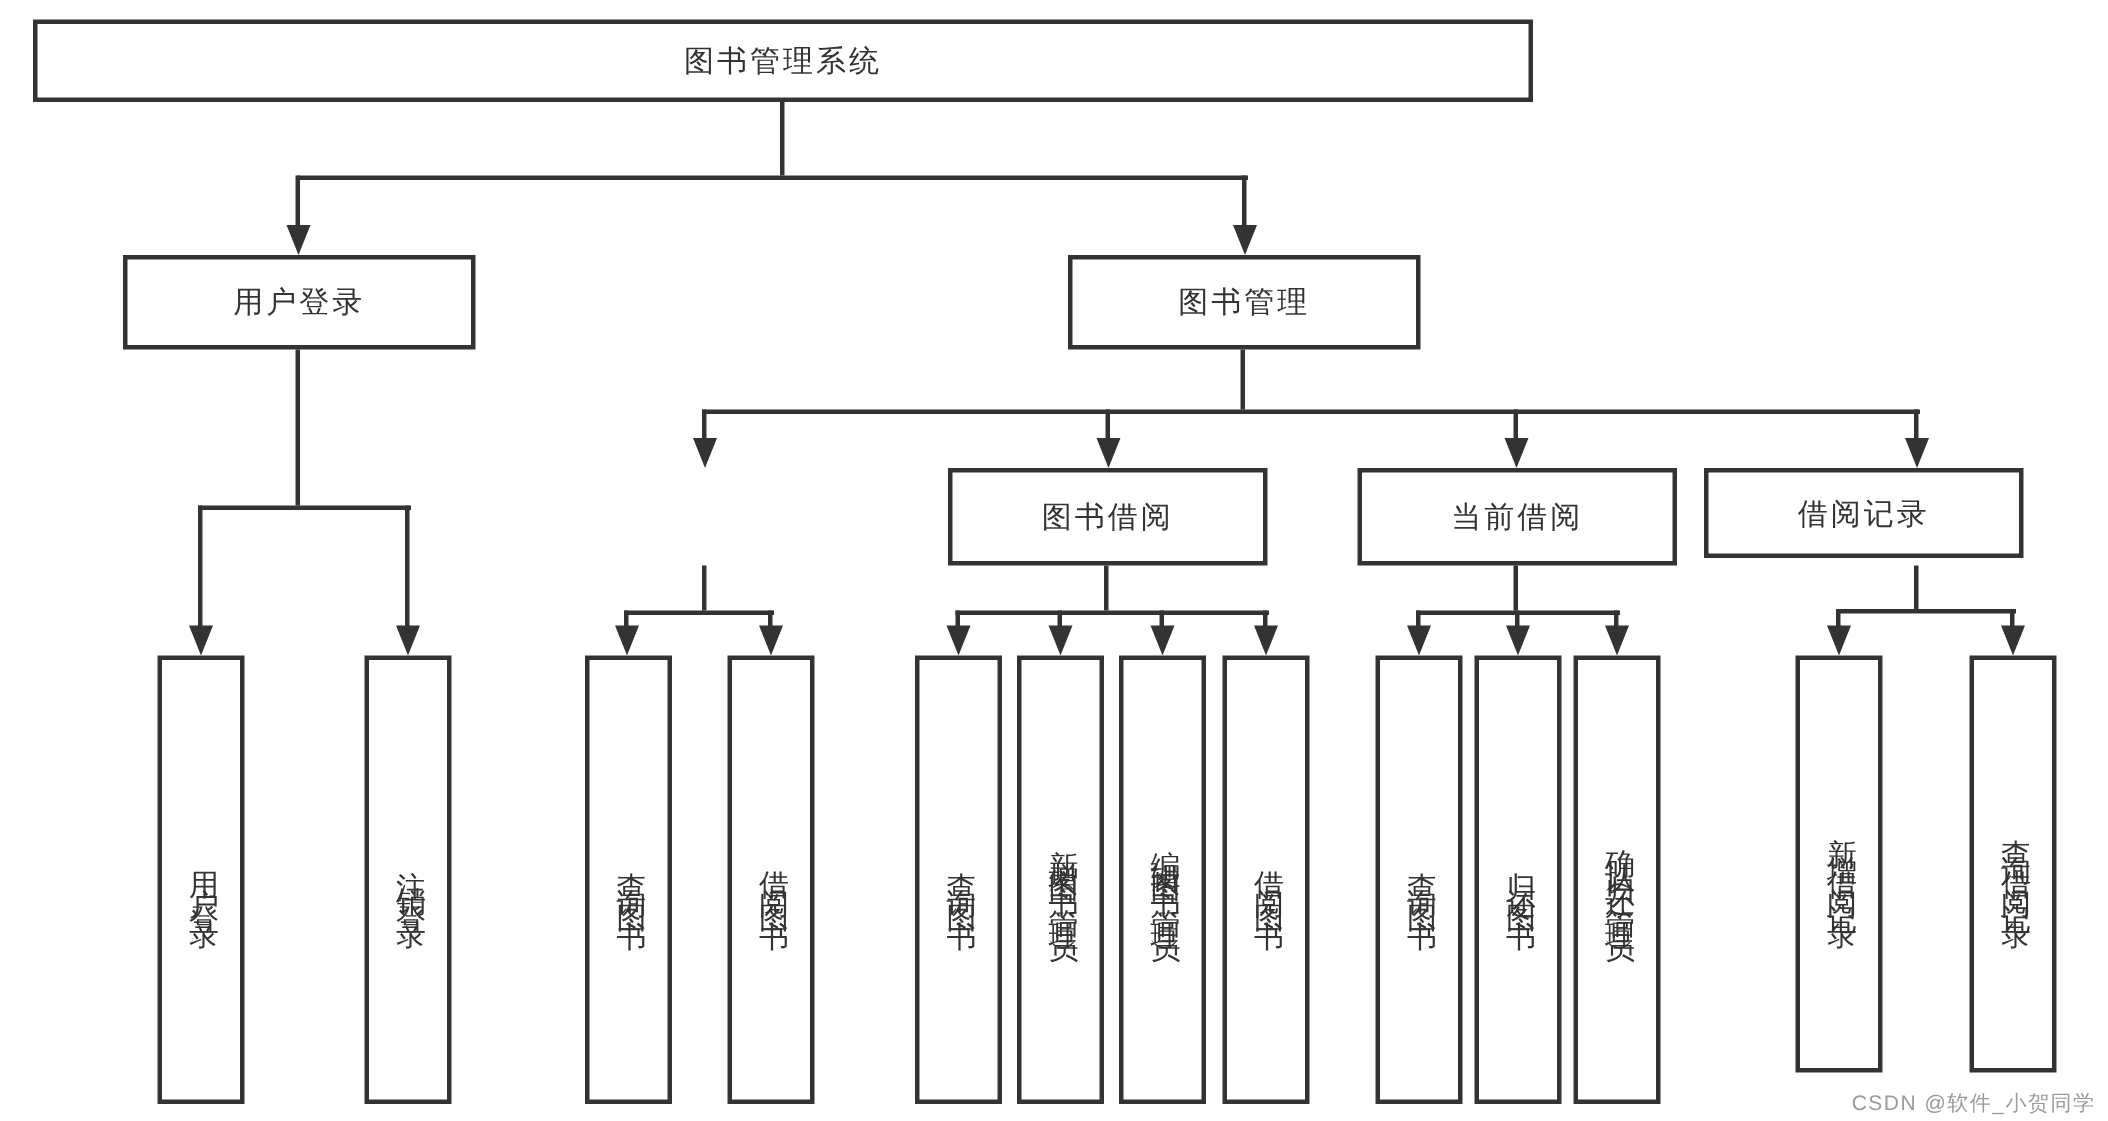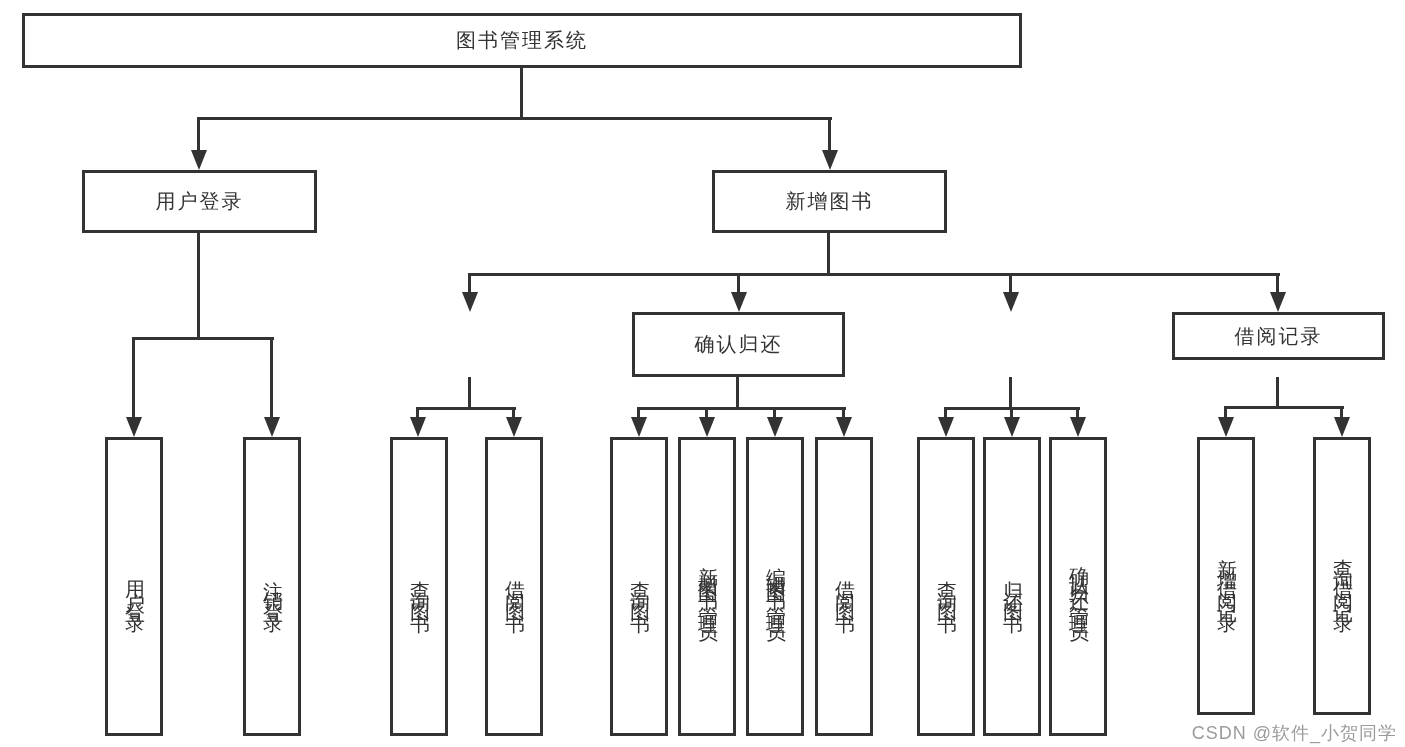--- a/index.html
+++ b/index.html
@@ -54,61 +54,62 @@
     width:0;height:0;
     border-left:8px solid transparent;
     border-right:8px solid transparent;
     border-top:20px solid var(--line);
   }
   .watermark{
     position:absolute;
     right:8px;
     bottom:2px;
     color:var(--watermark);
-    font-size:18px;
+    font-size:14px;
     letter-spacing:1px;
   }
 </style>
 </head>
 <body>
 
 <div class="canvas">
 
   <div class="node" style="left:22px;top:13px;width:1000px;height:55px">图书管理系统</div>
 
   <div class="vline" style="left:520px;top:68px;height:49px"></div>
   <div class="hline" style="left:198px;top:117px;width:634px"></div>
   <div class="vline" style="left:197px;top:117px;height:35px"></div>
   <div class="arrow" style="left:191px;top:150px"></div>
   <div class="vline" style="left:828px;top:117px;height:35px"></div>
   <div class="arrow" style="left:822px;top:150px"></div>
 
   <div class="node" style="left:82px;top:170px;width:235px;height:63px">用户登录</div>
-  <div class="node" style="left:712px;top:170px;width:235px;height:63px">新增图书</div>
+  <div class="node" style="left:712px;top:170px;width:235px;height:63px">图书管理</div>
 
   <div class="vline" style="left:197px;top:233px;height:104px"></div>
   <div class="hline" style="left:132px;top:337px;width:142px"></div>
   <div class="vline" style="left:132px;top:337px;height:82px"></div>
   <div class="arrow" style="left:126px;top:417px"></div>
   <div class="vline" style="left:270px;top:337px;height:82px"></div>
   <div class="arrow" style="left:264px;top:417px"></div>
 
   <div class="vline" style="left:827px;top:233px;height:40px"></div>
   <div class="hline" style="left:468px;top:273px;width:812px"></div>
   <div class="vline" style="left:468px;top:273px;height:21px"></div>
   <div class="arrow" style="left:462px;top:292px"></div>
   <div class="vline" style="left:737px;top:273px;height:21px"></div>
   <div class="arrow" style="left:731px;top:292px"></div>
   <div class="vline" style="left:1009px;top:273px;height:21px"></div>
   <div class="arrow" style="left:1003px;top:292px"></div>
   <div class="vline" style="left:1276px;top:273px;height:21px"></div>
   <div class="arrow" style="left:1270px;top:292px"></div>
 
-  <div class="node" style="left:632px;top:312px;width:213px;height:65px">确认归还</div>
-  <div class="node" style="left:1172px;top:312px;width:213px;height:48px">借阅记录</div>
+  <div class="node" style="left:632px;top:312px;width:213px;height:65px">图书借阅</div>
+  <div class="node" style="left:905px;top:312px;width:213px;height:65px">当前借阅</div>
+  <div class="node" style="left:1136px;top:312px;width:213px;height:60px">借阅记录</div>
 
   <div class="vline" style="left:468px;top:377px;height:30px"></div>
   <div class="hline" style="left:416px;top:407px;width:100px"></div>
   <div class="vline" style="left:416px;top:407px;height:11px"></div>
   <div class="arrow" style="left:410px;top:417px"></div>
   <div class="vline" style="left:512px;top:407px;height:11px"></div>
   <div class="arrow" style="left:506px;top:417px"></div>
 
   <div class="vline" style="left:736px;top:377px;height:30px"></div>
   <div class="hline" style="left:637px;top:407px;width:209px"></div>

